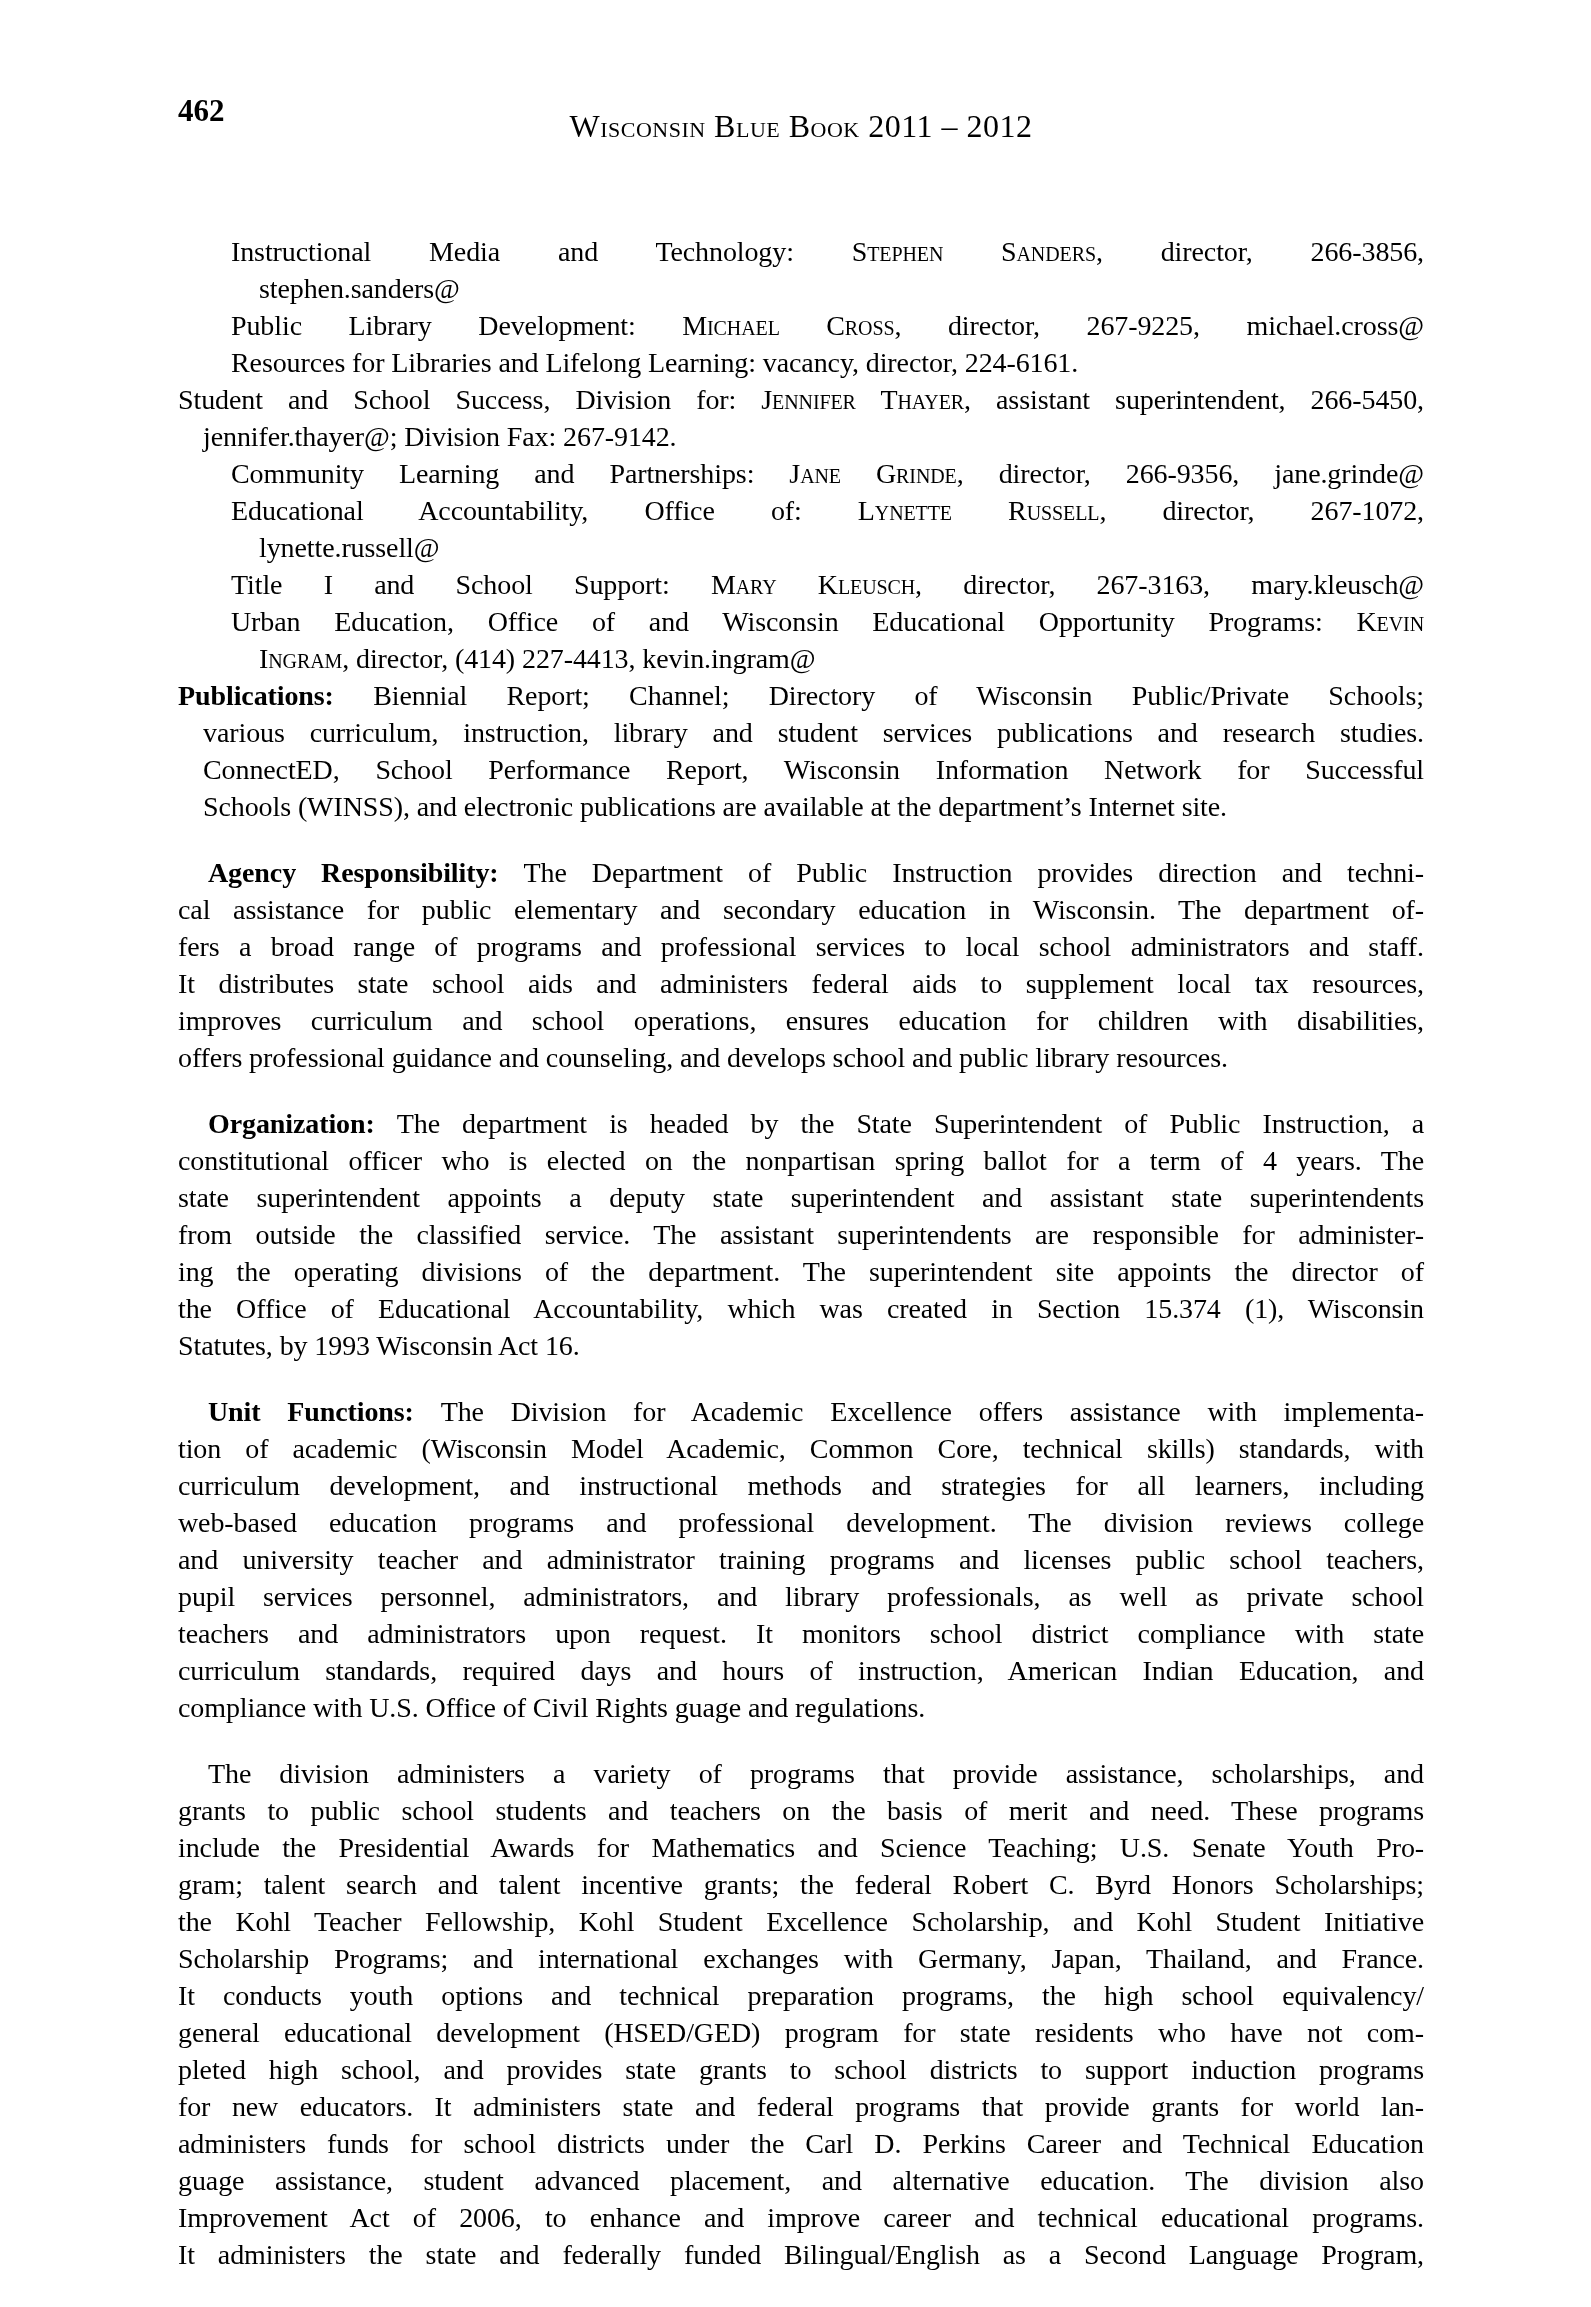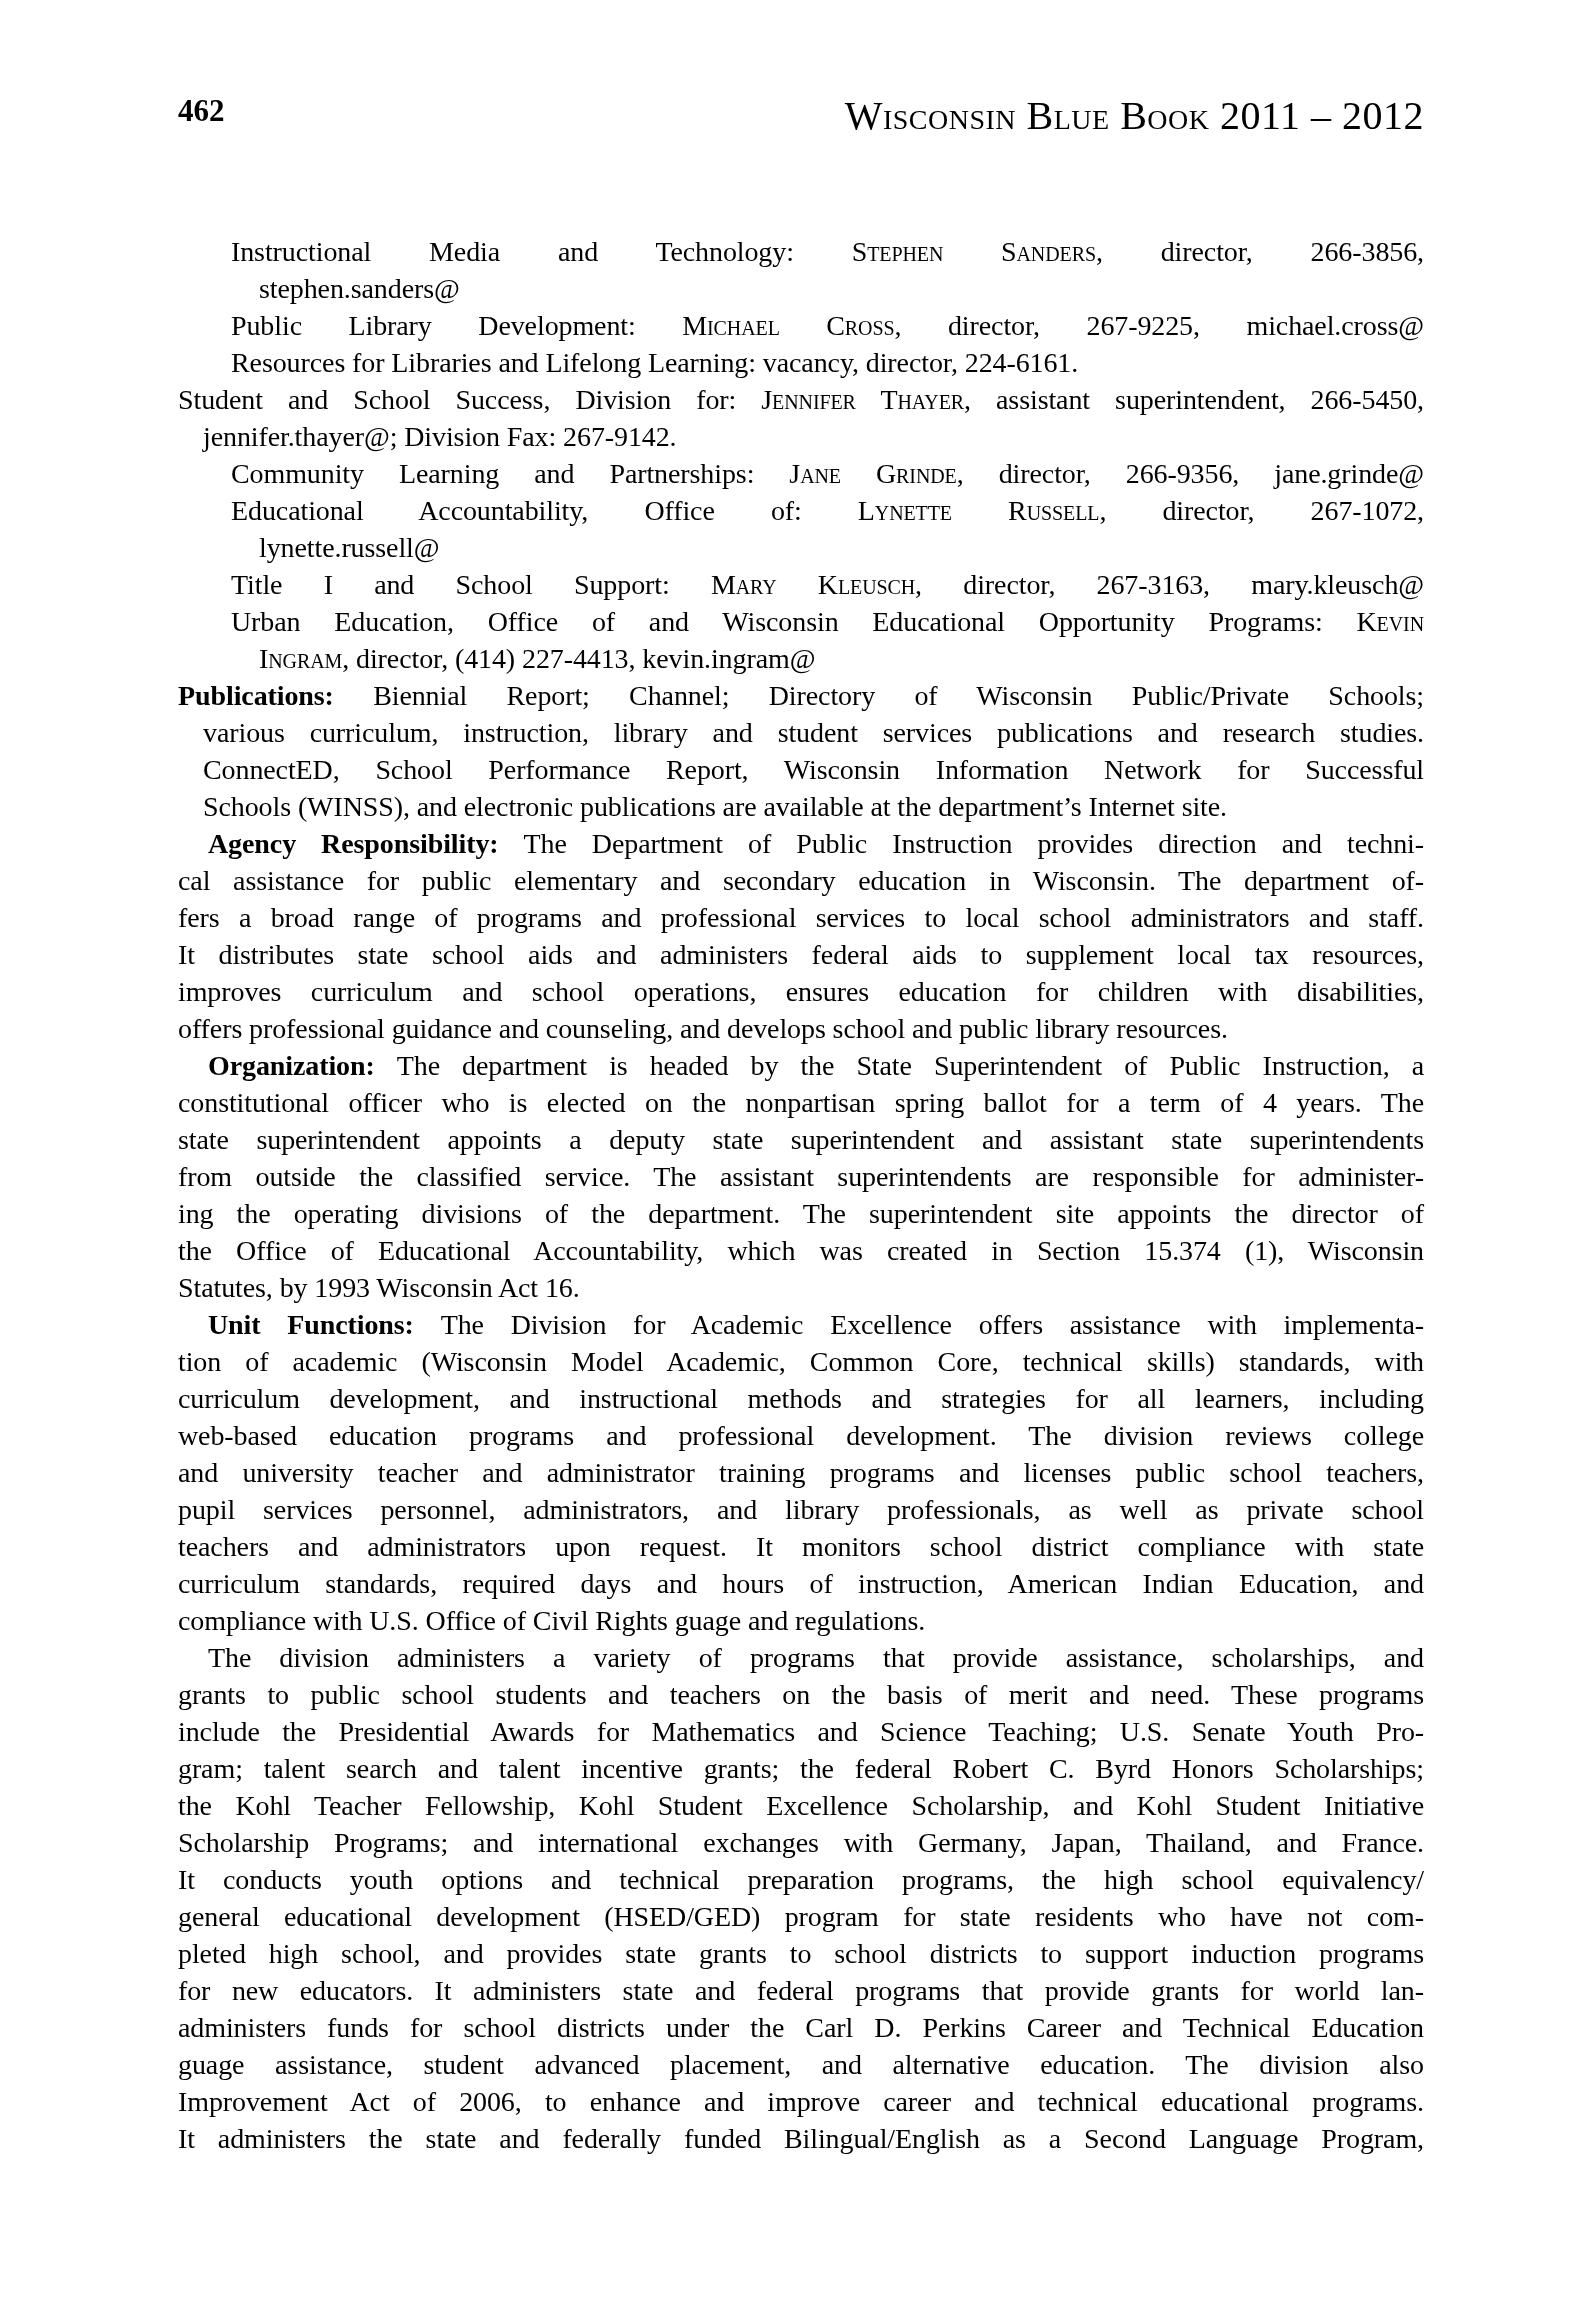--- a/index.html
+++ b/index.html
@@ -32,24 +32,24 @@
     left: 0;
     top: 0;
     font-size: 31px;
     font-weight: bold;
     line-height: 37px;
     text-align: center;
   }
   .page-title {
     position: absolute;
     left: 0;
-    top: 5px;
+    top: 16px;
     width: 100%;
-    text-align: right;
-    font-size: 40px;
+    text-align: center;
+    font-size: 32px;
     line-height: 37px;
     font-variant-caps: small-caps;
     letter-spacing: 0.5px;
   }
   .body-text {
     position: absolute;
     left: 178px;
     top: 233px;
     width: 1246px;
     font-size: 28px;
@@ -60,21 +60,21 @@
     text-align: justify;
     text-align-last: auto;
     white-space: normal;
   }
   .line.just { text-align-last: justify; }
   
   .main1  { padding-left: 0; }
   .main2  { padding-left: 25px; }
   .sub1   { padding-left: 53px; }
   .sub2   { padding-left: 81px; }
-  .pfirst { padding-left: 30px; }
+  .pfirst { padding-left: 30px; margin-top: 29px; }
   .pbody  { padding-left: 0; }
   
   .i  { }
   .b  { font-weight: bold; }
   .sc { font-variant-caps: small-caps; margin-top: 40px; }
 </style>
 </head>
 <body>
 
 <div class="page">

